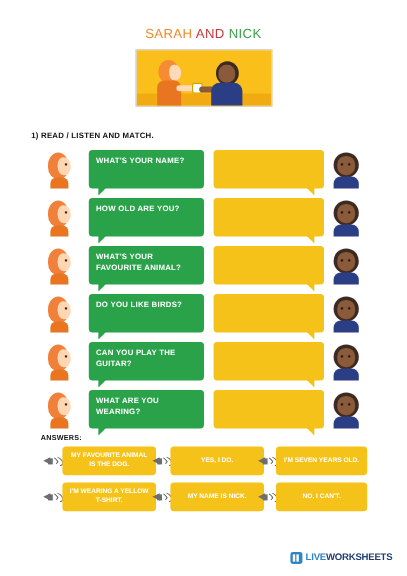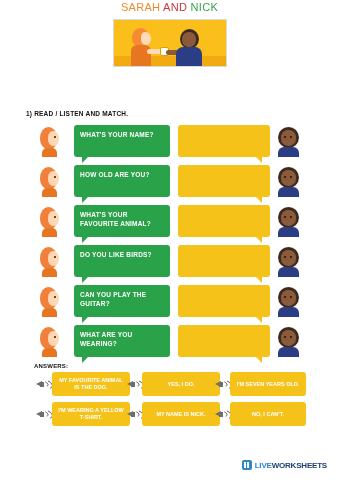--- a/index.html
+++ b/index.html
@@ -10,21 +10,21 @@
     font-family: "Liberation Sans", sans-serif;
     position: relative;
     overflow: hidden;
   }
 
   
   .title {
     text-align: center;
     font-size: 11px;
     letter-spacing: .3px;
-    margin-top: 1px;
+    margin-top: 23px;
     font-family: "Liberation Sans", sans-serif;
   }
   .title .sarah { color: #f08a28; }
   .title .and   { color: #c9383a; }
   .title .nick  { color: #3aa14a; }
 
   
   .illus-wrap {
     width: 114px; height: 48px;
     margin: 6px auto 0;
@@ -143,21 +143,21 @@
     position:absolute; border:1px solid #6e6e6e; border-radius:50%;
     border-color:#6e6e6e transparent transparent #6e6e6e;
     transform: rotate(135deg);
   }
   .spk .w1 { left:8px; top:3px; width:4px; height:6px; }
   .spk .w2 { left:9.5px; top:1.5px; width:6px; height:9px; }
 
   
   .footer {
     position:absolute; right:12px; bottom:10px;
-    display:flex; align-items:center; gap:3px;
+    display:flex; align-items:flex-start; gap:3px;
   }
   .footer .mark {
     width:10px; height:10px; background:#2f86c5; border-radius:2px;
     position:relative;
   }
   .footer .mark:before {
     content:""; position:absolute; left:2px; top:2px; width:2px; height:6px; background:#fff;
   }
   .footer .mark:after {
     content:""; position:absolute; left:5.5px; top:2px; width:2px; height:6px; background:#fff;

